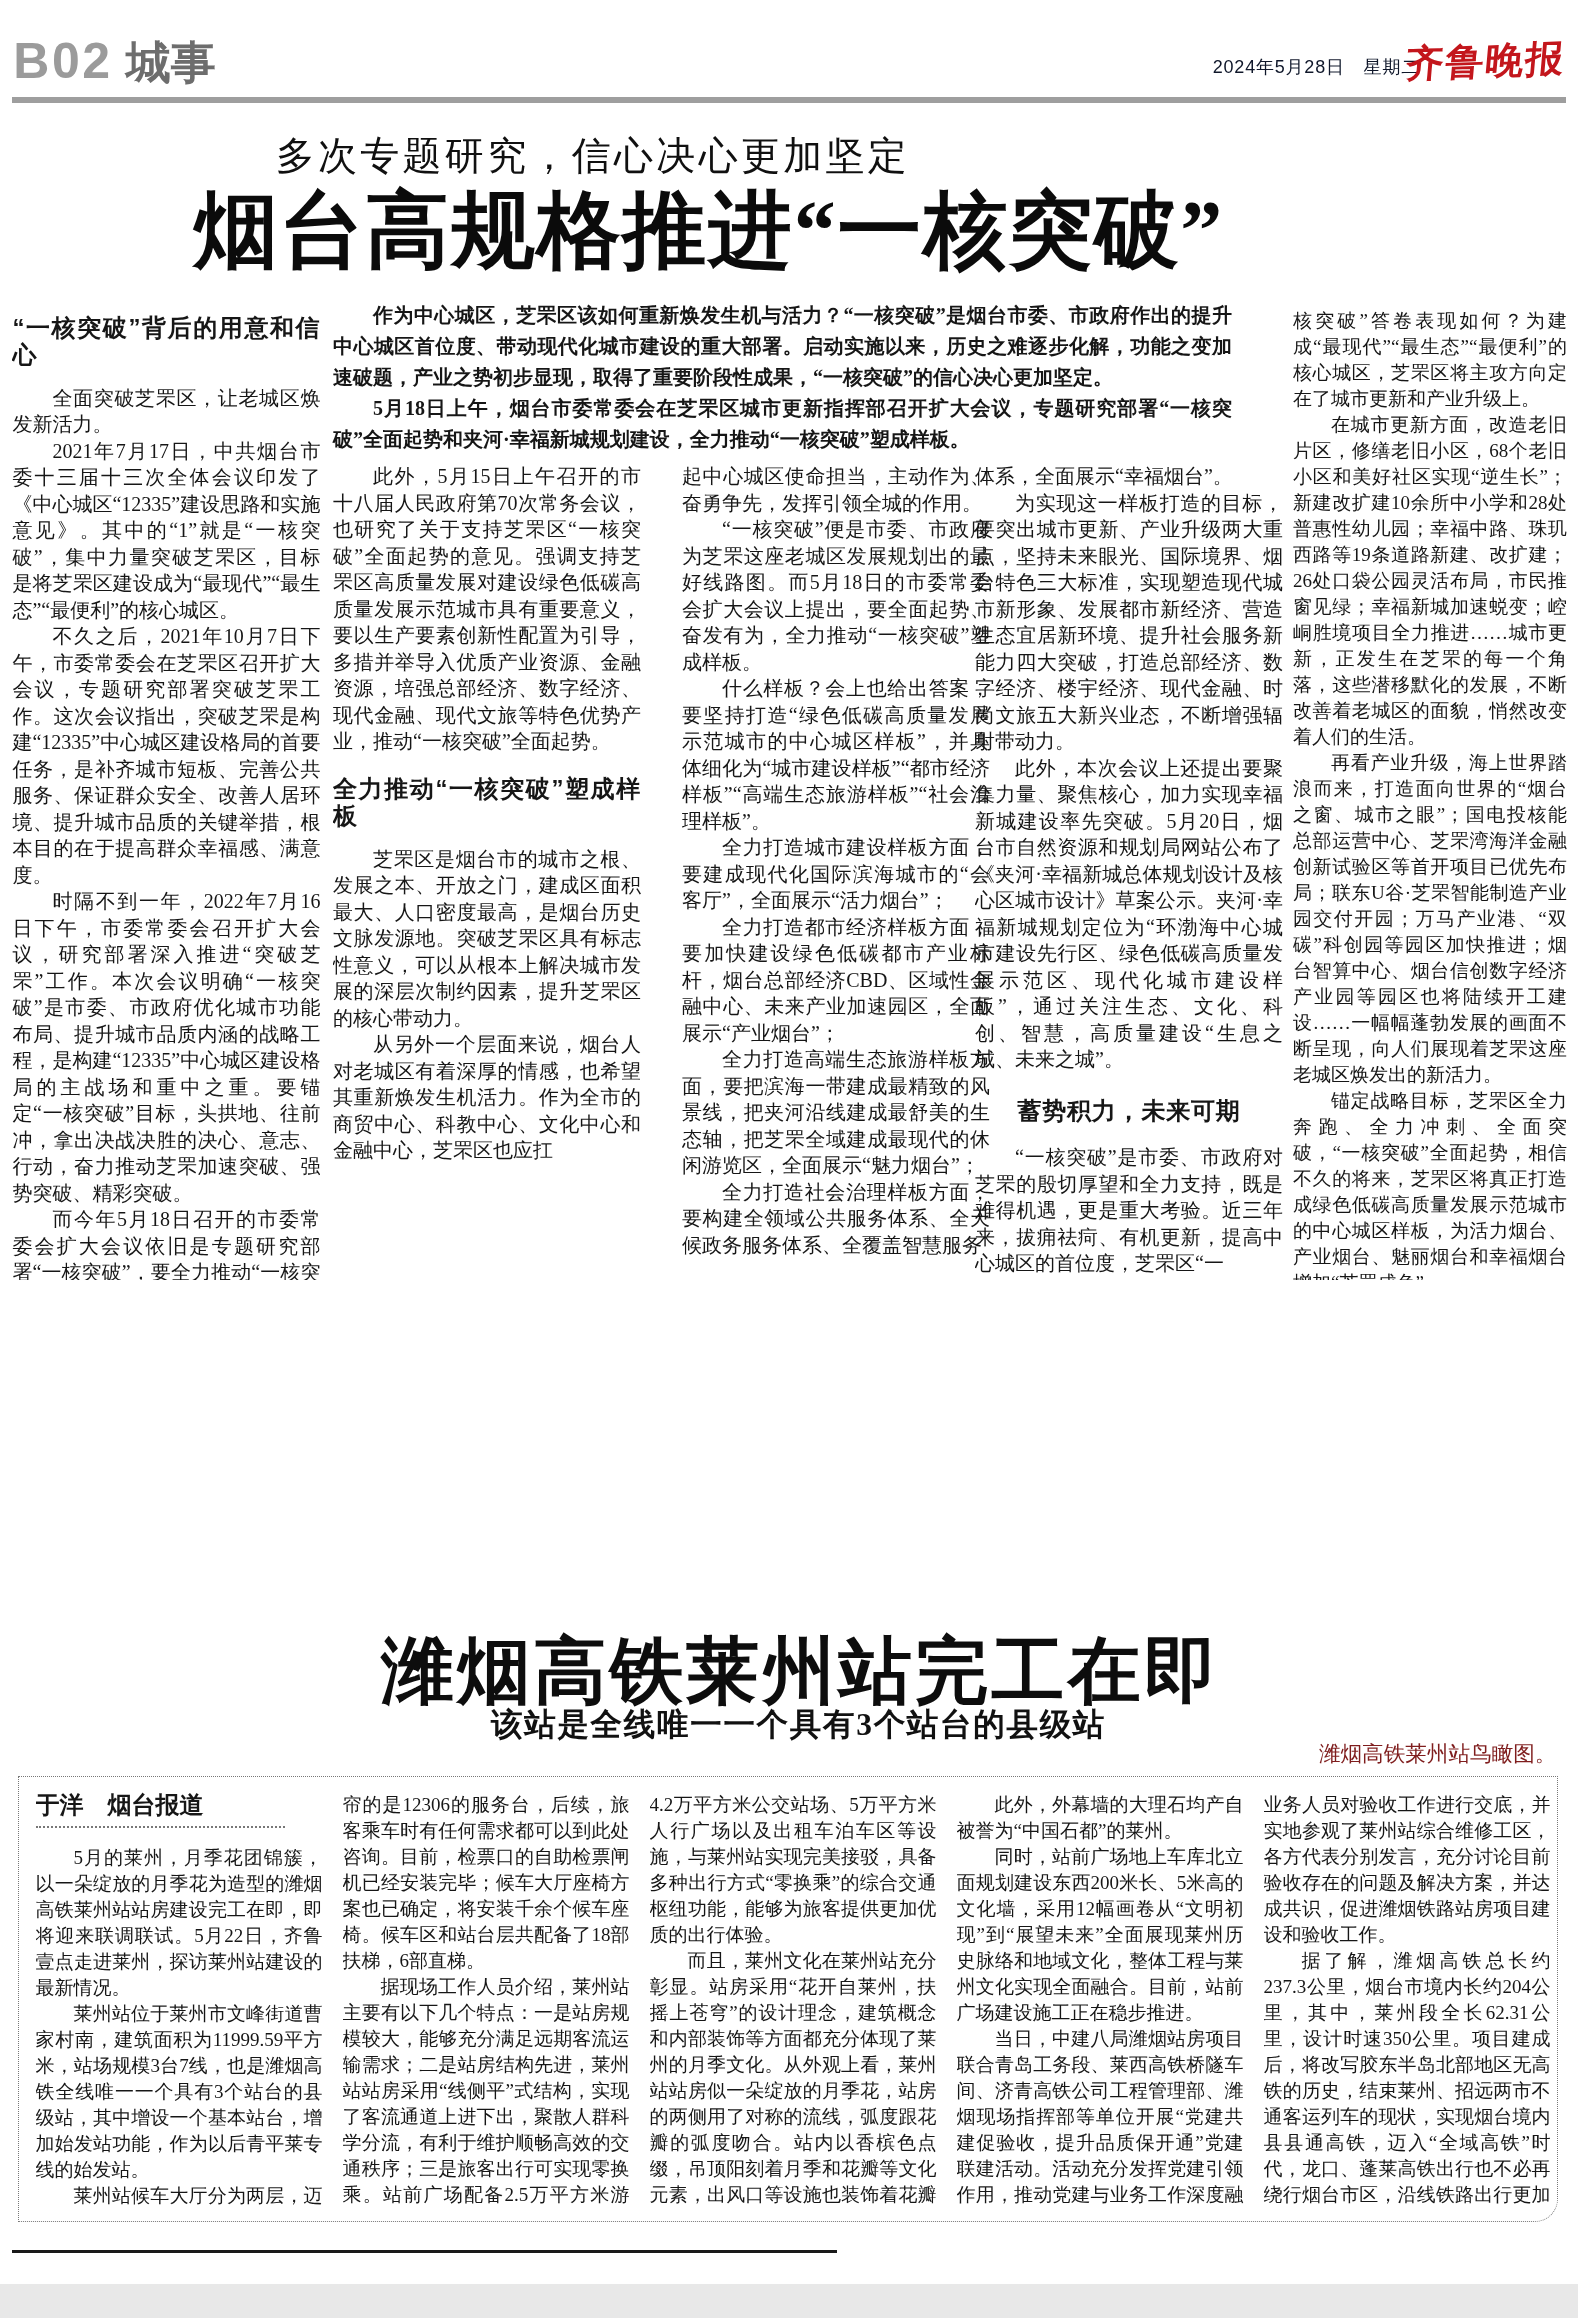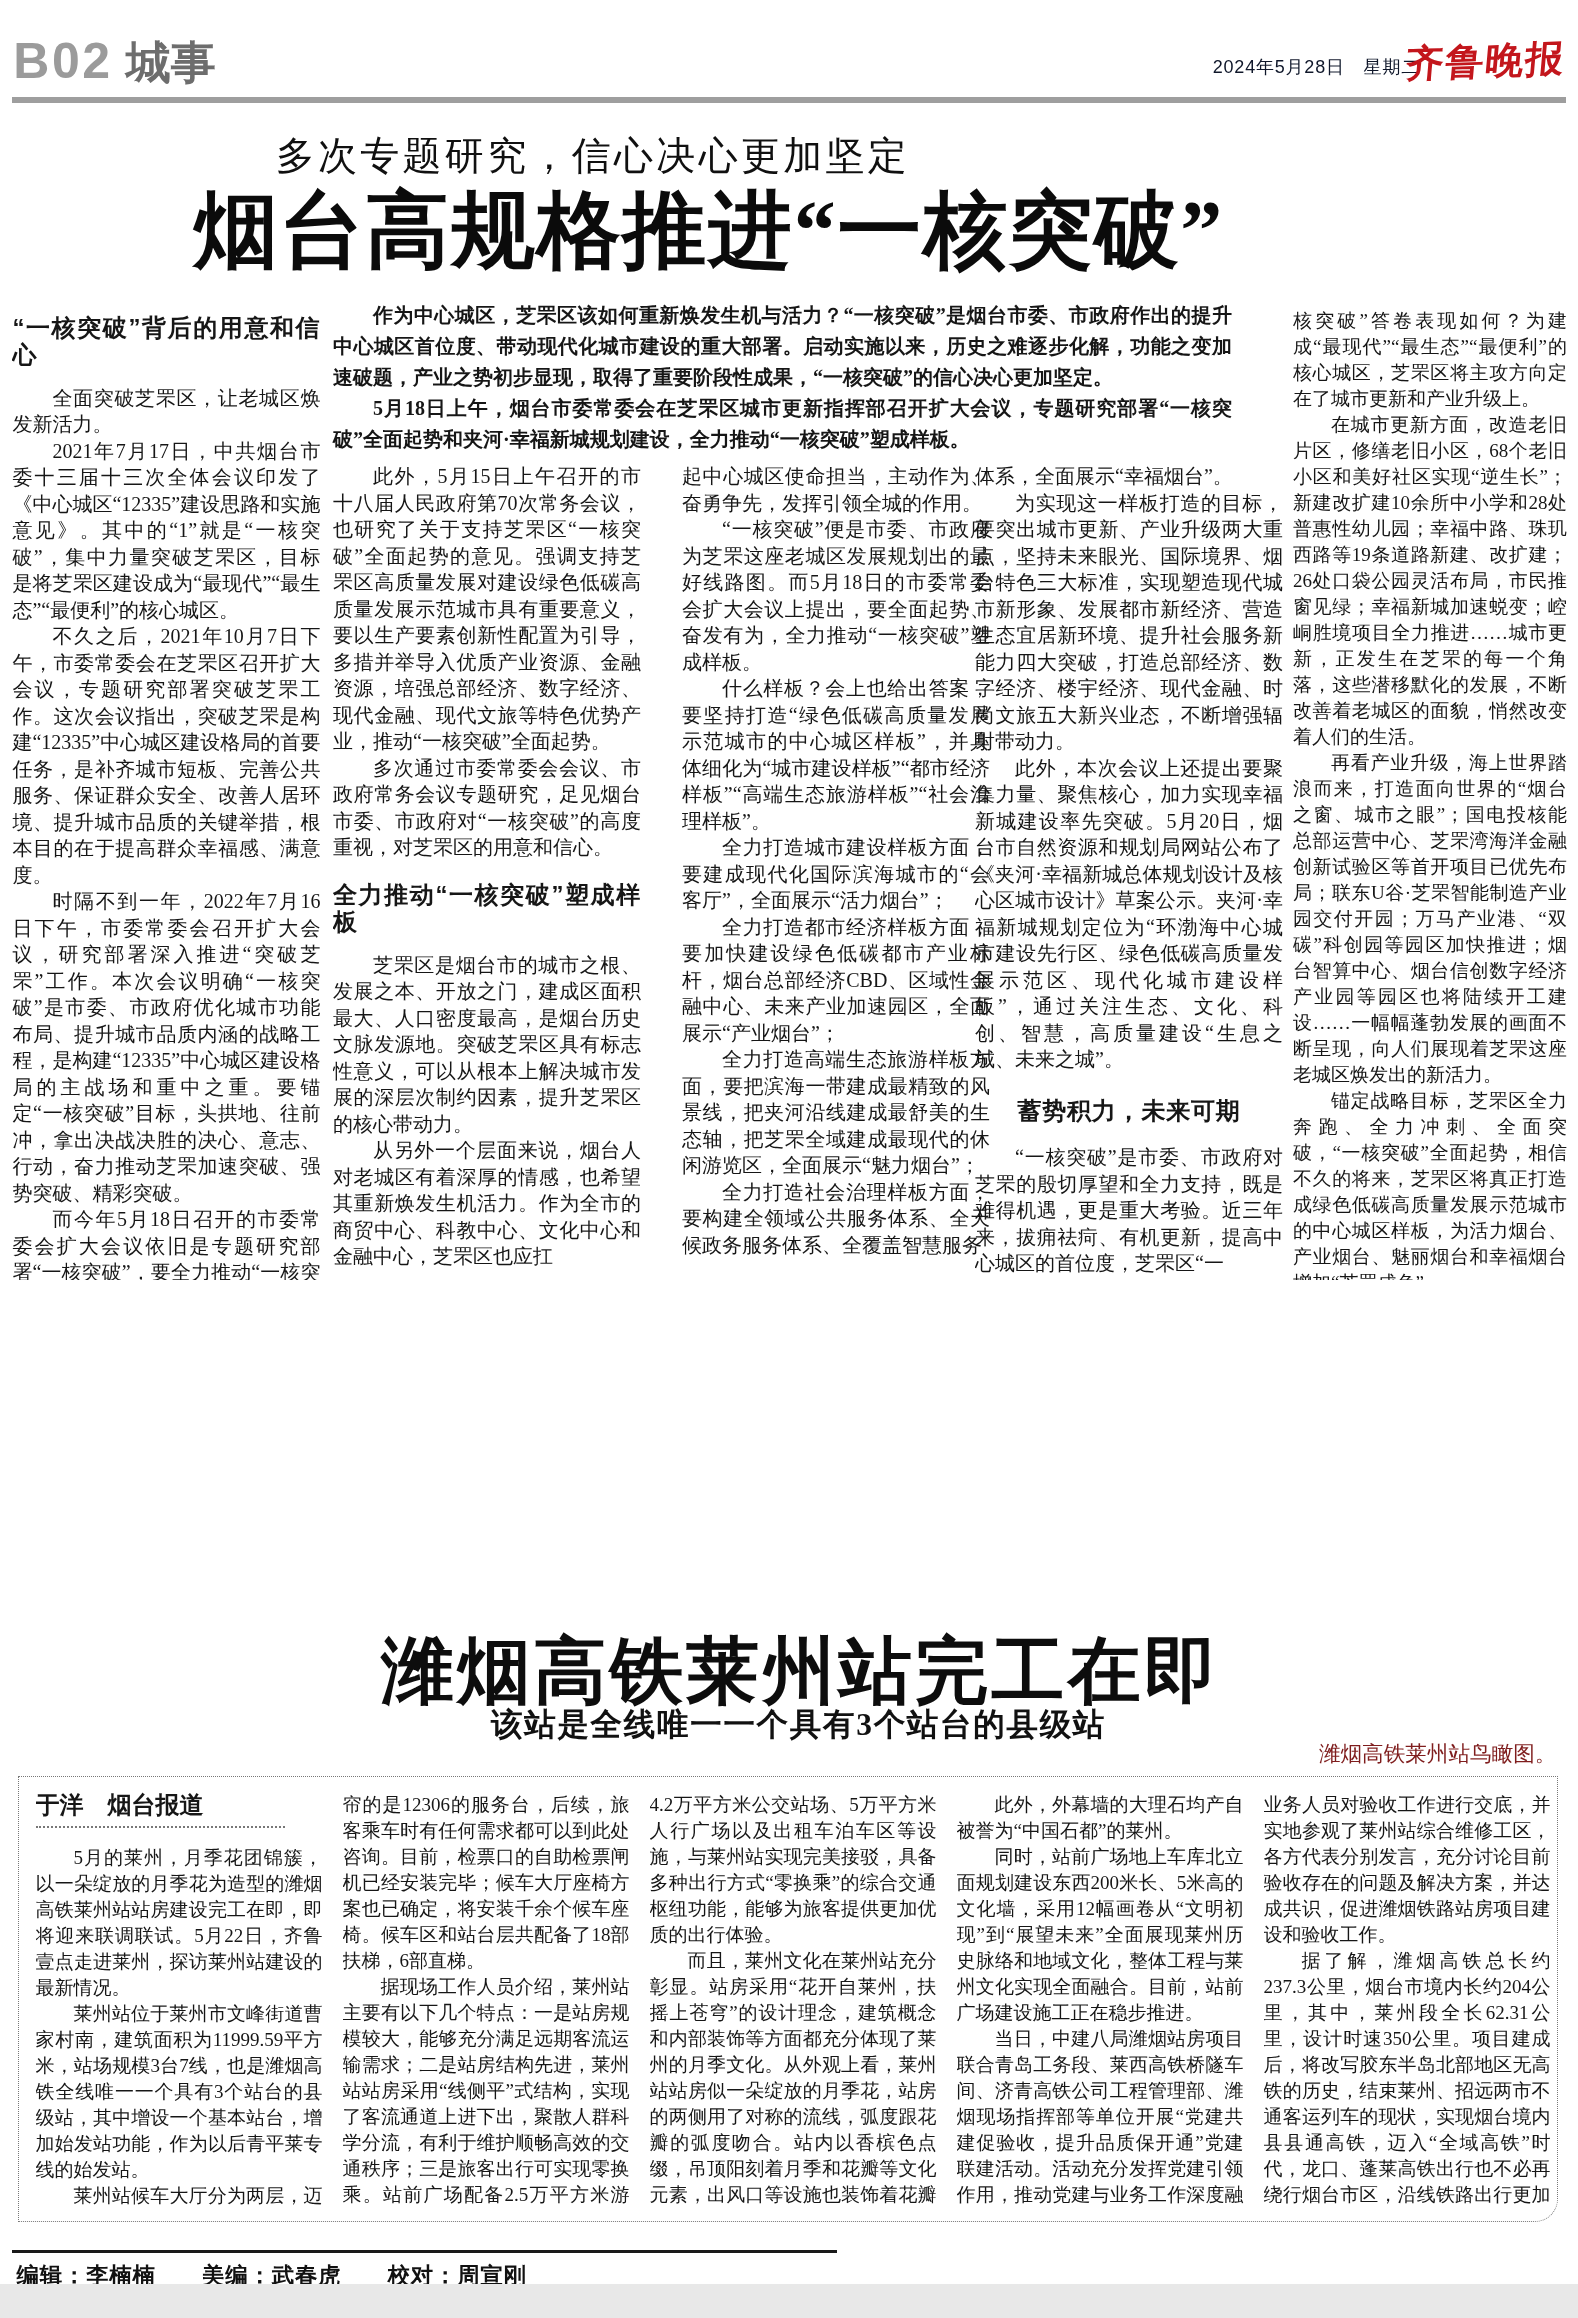--- a/index.html
+++ b/index.html
@@ -116,21 +116,20 @@
     <h3 class="sub">“一核突破”背后的用意和信心</h3>
     <p class="ind">全面突破芝罘区，让老城区焕发新活力。</p>
     <p class="ind">2021年7月17日，中共烟台市委十三届十三次全体会议印发了《中心城区“12335”建设思路和实施意见》。其中的“1”就是“一核突破”，集中力量突破芝罘区，目标是将芝罘区建设成为“最现代”“最生态”“最便利”的核心城区。</p>
     <p class="ind">不久之后，2021年10月7日下午，市委常委会在芝罘区召开扩大会议，专题研究部署突破芝罘工作。这次会议指出，突破芝罘是构建“12335”中心城区建设格局的首要任务，是补齐城市短板、完善公共服务、保证群众安全、改善人居环境、提升城市品质的关键举措，根本目的在于提高群众幸福感、满意度。</p>
     <p class="ind">时隔不到一年，2022年7月16日下午，市委常委会召开扩大会议，研究部署深入推进“突破芝罘”工作。本次会议明确“一核突破”是市委、市政府优化城市功能布局、提升城市品质内涵的战略工程，是构建“12335”中心城区建设格局的主战场和重中之重。要锚定“一核突破”目标，头拱地、往前冲，拿出决战决胜的决心、意志、行动，奋力推动芝罘加速突破、强势突破、精彩突破。</p>
     <p class="ind">而今年5月18日召开的市委常委会扩大会议依旧是专题研究部署“一核突破”，要全力推动“一核突破”塑成样板。</p>
   </div>
 
   <div class="col" style="left:333px;top:463px;width:308px;height:817px;">
     <p class="ind">此外，5月15日上午召开的市十八届人民政府第70次常务会议，也研究了关于支持芝罘区“一核突破”全面起势的意见。强调支持芝罘区高质量发展对建设绿色低碳高质量发展示范城市具有重要意义，要以生产要素创新性配置为引导，多措并举导入优质产业资源、金融资源，培强总部经济、数字经济、现代金融、现代文旅等特色优势产业，推动“一核突破”全面起势。</p>
-    <p class="ind">多次通过市委常委会会议、市政府常务会议专题研究，足见烟台市委、市政府对“一核突破”的高度重视，对芝罘区的用意和信心。</p>
     <h3 class="sub mid">全力推动“一核突破”塑成样板</h3>
     <p class="ind">芝罘区是烟台市的城市之根、发展之本、开放之门，建成区面积最大、人口密度最高，是烟台历史文脉发源地。突破芝罘区具有标志性意义，可以从根本上解决城市发展的深层次制约因素，提升芝罘区的核心带动力。</p>
     <p class="ind">从另外一个层面来说，烟台人对老城区有着深厚的情感，也希望其重新焕发生机活力。作为全市的商贸中心、科教中心、文化中心和金融中心，芝罘区也应扛</p>
   </div>
 
   <div class="col" style="left:654px;top:463px;width:308px;height:817px;margin-left:28px;">
     <p>起中心城区使命担当，主动作为、奋勇争先，发挥引领全城的作用。</p>
     <p class="ind">“一核突破”便是市委、市政府为芝罘这座老城区发展规划出的最好线路图。而5月18日的市委常委会扩大会议上提出，要全面起势、奋发有为，全力推动“一核突破”塑成样板。</p>
     <p class="ind">什么样板？会上也给出答案，要坚持打造“绿色低碳高质量发展示范城市的中心城区样板”，并具体细化为“城市建设样板”“都市经济样板”“高端生态旅游样板”“社会治理样板”。</p>
     <p class="ind">全力打造城市建设样板方面，要建成现代化国际滨海城市的“会客厅”，全面展示“活力烟台”；</p>
@@ -180,16 +179,15 @@
       <p class="ind">同时，站前广场地上车库北立面规划建设东西200米长、5米高的文化墙，采用12幅画卷从“文明初现”到“展望未来”全面展现莱州历史脉络和地域文化，整体工程与莱州文化实现全面融合。目前，站前广场建设施工正在稳步推进。</p>
       <p class="ind">当日，中建八局潍烟站房项目联合青岛工务段、莱西高铁桥隧车间、济青高铁公司工程管理部、潍烟现场指挥部等单位开展“党建共建促验收，提升品质保开通”党建联建活动。活动充分发挥党建引领作用，推动党建与业务工作深度融合、同频共振。相关</p>
     </div>
     <div class="bcol">
       <p>业务人员对验收工作进行交底，并实地参观了莱州站综合维修工区，各方代表分别发言，充分讨论目前验收存在的问题及解决方案，并达成共识，促进潍烟铁路站房项目建设和验收工作。</p>
       <p class="ind">据了解，潍烟高铁总长约237.3公里，烟台市境内长约204公里，其中，莱州段全长62.31公里，设计时速350公里。项目建成后，将改写胶东半岛北部地区无高铁的历史，结束莱州、招远两市不通客运列车的现状，实现烟台境内县县通高铁，迈入“全域高铁”时代，龙口、蓬莱高铁出行也不必再绕行烟台市区，沿线铁路出行更加顺畅便捷。</p>
     </div>
   </div>
 
   <div class="frule"></div>
-  <div class="footer">编辑：李楠楠　　美编：武春虎　　校对：周宣刚</div>
 
 </div>
 
 
 </body></html>

